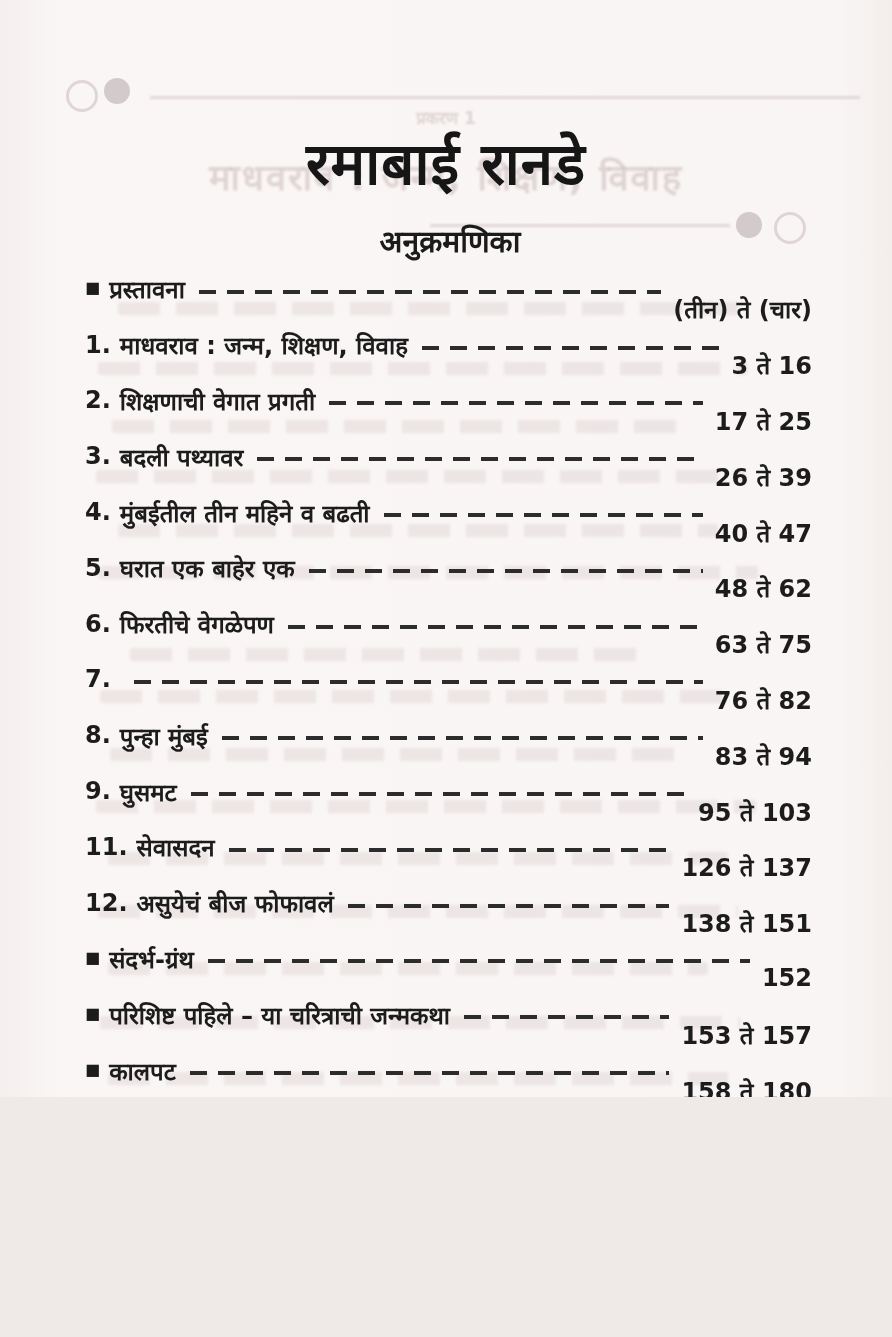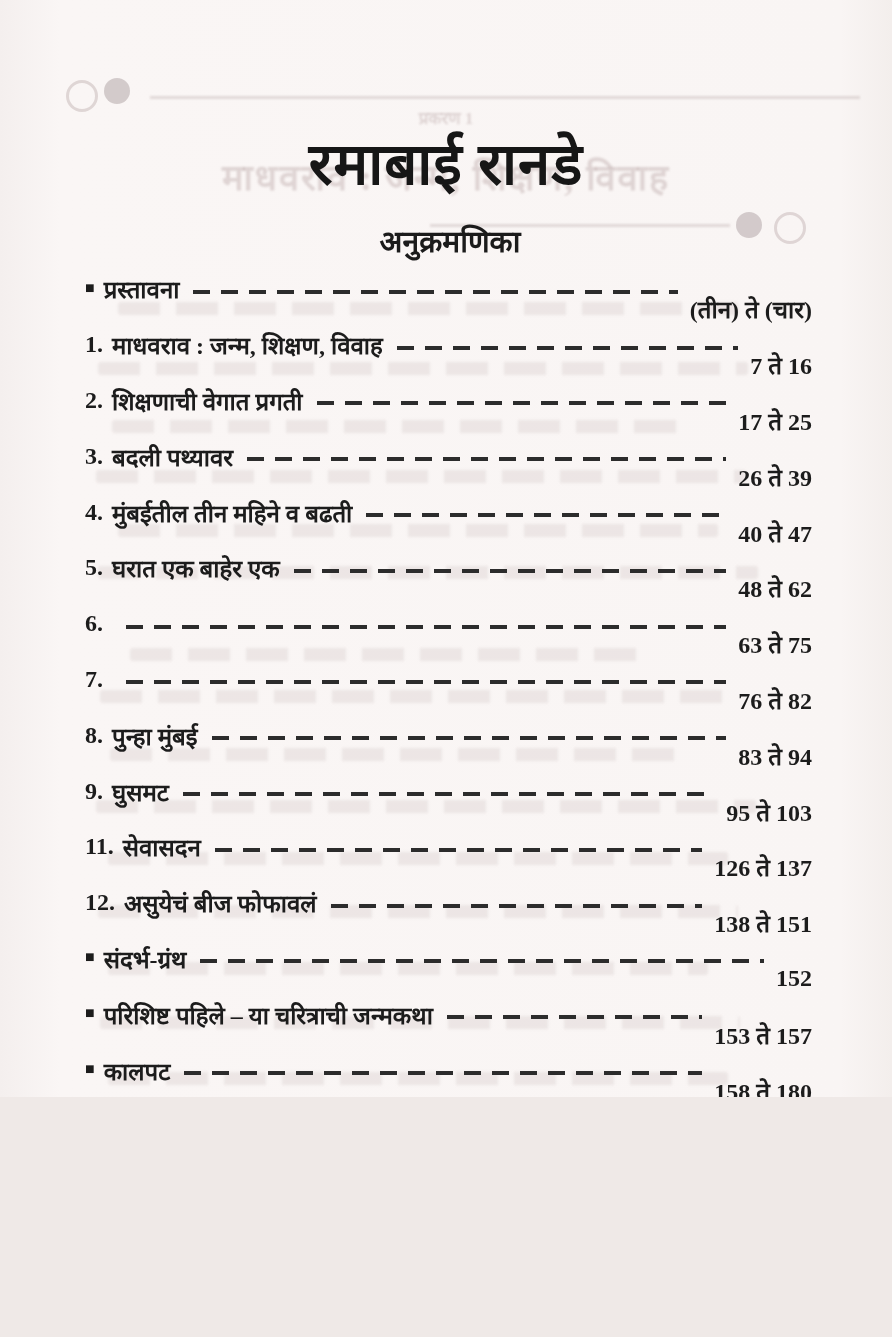--- a/index.html
+++ b/index.html
@@ -6,21 +6,20 @@
   body{
     width:892px;height:1337px;
     background:#efe9e7;
     font-family:"DejaVu Sans","Liberation Sans",sans-serif;
     overflow:hidden;
   }
   .page{
     position:absolute;left:0;top:0;width:892px;height:1097px;
     background:linear-gradient(90deg,#f4efee 0px,#faf6f5 60px,#f9f5f4 840px,#f3eeec 892px);
     overflow:hidden;
-    font-family:Liberation Serif, serif;
   }
   
   .ghost{position:absolute;pointer-events:none;}
   .ghost-circle{border-radius:50%;width:26px;height:26px;}
   .ghost-circle.outline{border:3px solid rgba(190,175,175,.45);background:transparent;}
   .ghost-circle.filled{background:rgba(165,150,152,.45);}
   .ghost-rule{height:3px;background:rgba(190,175,175,.40);filter:blur(1px);}
   .ghost-strip{
     height:13px;border-radius:3px;filter:blur(1.5px);
     background:repeating-linear-gradient(90deg,rgba(172,155,155,.17) 0 42px,rgba(172,155,155,0) 42px 58px);
@@ -109,21 +108,21 @@
     <span class="prefix">■</span>
     <span class="title">प्रस्तावना</span>
     <span class="leader"></span>
     <span class="pages">(तीन) ते (चार)</span>
   </div>
 
   <div class="toc-row number">
     <span class="prefix">1.</span>
     <span class="title">माधवराव : जन्म, शिक्षण, विवाह</span>
     <span class="leader"></span>
-    <span class="pages">7 ते 16</span>
+    <span class="pages">3 ते 16</span>
   </div>
 
   <div class="toc-row number">
     <span class="prefix">2.</span>
     <span class="title">शिक्षणाची वेगात प्रगती</span>
     <span class="leader"></span>
     <span class="pages">17 ते 25</span>
   </div>
 
   <div class="toc-row number">
@@ -142,20 +141,21 @@
 
   <div class="toc-row number">
     <span class="prefix">5.</span>
     <span class="title">घरात एक बाहेर एक</span>
     <span class="leader"></span>
     <span class="pages">48 ते 62</span>
   </div>
 
   <div class="toc-row number">
     <span class="prefix">6.</span>
+    <span class="title">फिरतीचे वेगळेपण</span>
     <span class="leader"></span>
     <span class="pages">63 ते 75</span>
   </div>
 
   <div class="toc-row number">
     <span class="prefix">7.</span>
     <span class="leader"></span>
     <span class="pages">76 ते 82</span>
   </div>
 

